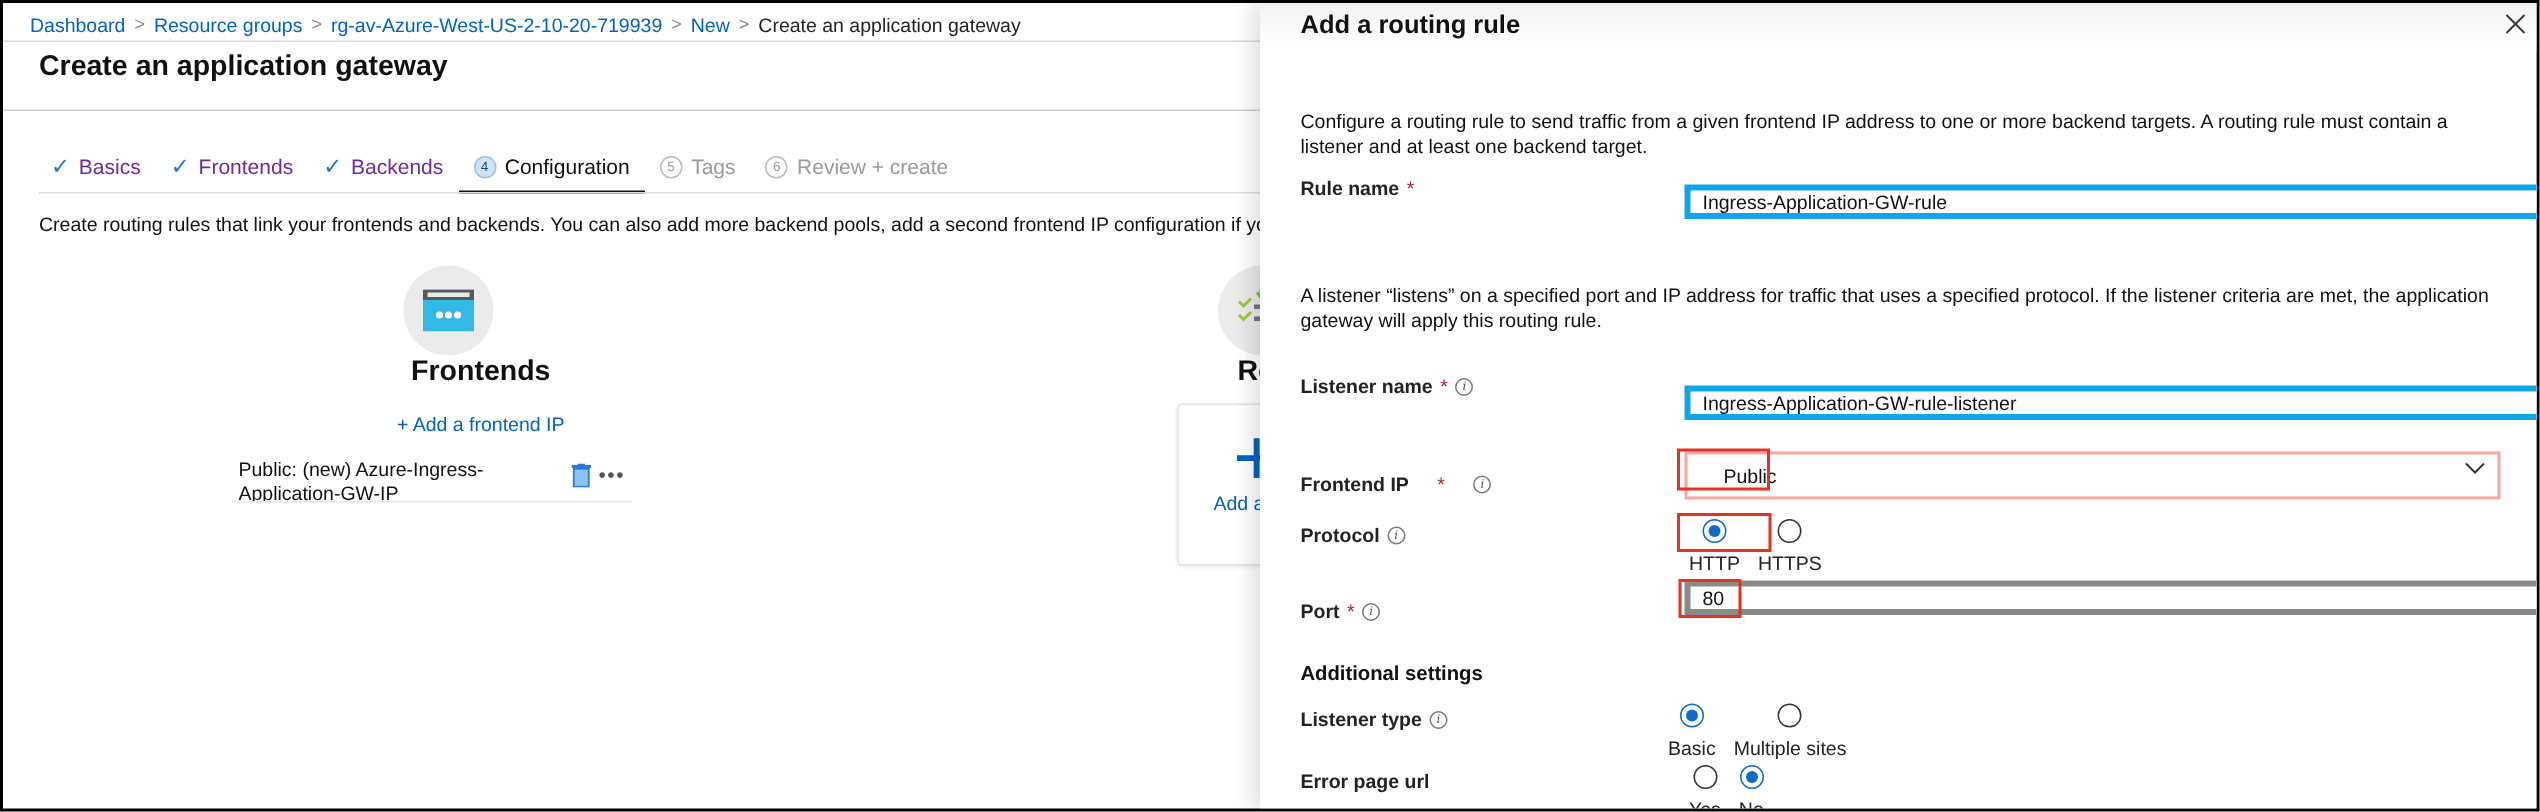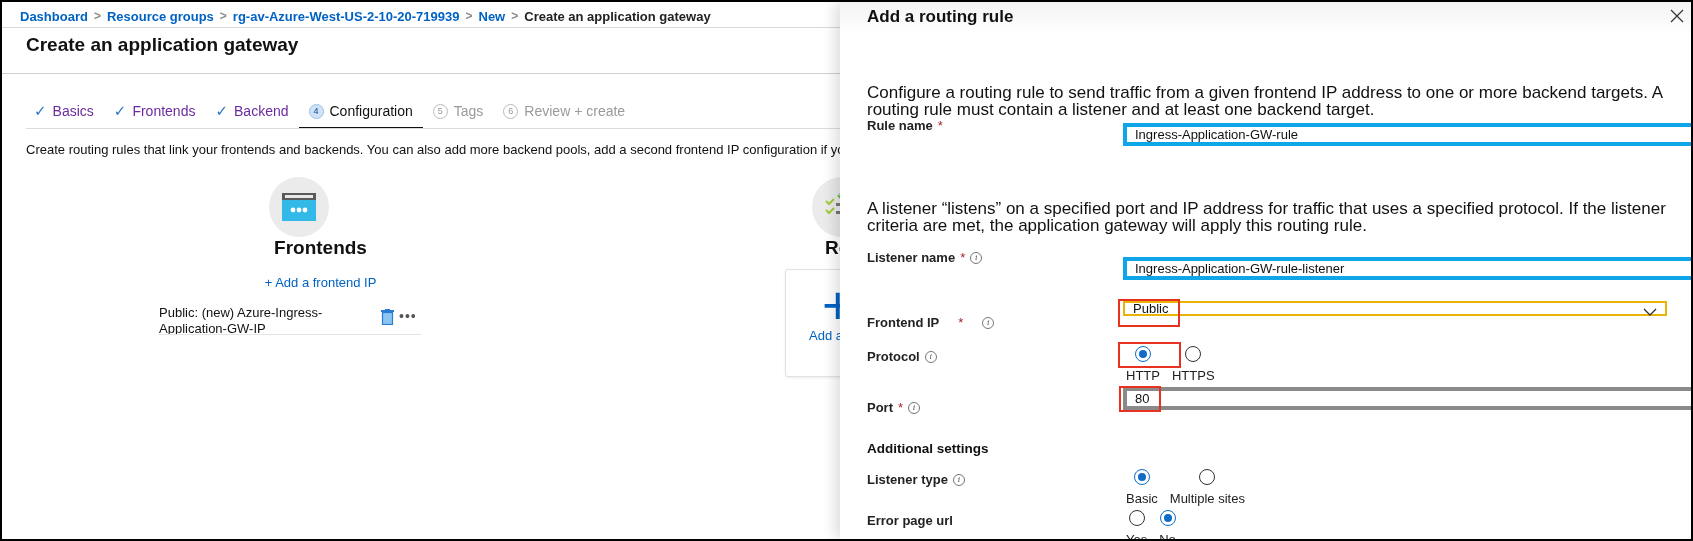--- a/index.html
+++ b/index.html
@@ -8,21 +8,21 @@
     font-family: "Liberation Sans", "DejaVu Sans", sans-serif;
     color: #000;
     position: relative;
     border: 2px solid #000;
   }
   .link { color: #0062c4; }
   
   .page { position: absolute; left: 0; top: 0; width: 1689px; height: 537px; }
   .breadcrumb {
     position: absolute; left: 18px; top: 4px; height: 20px;
-    font-size: 13px; display: flex; align-items: center; gap: 6px; white-space: nowrap; font-weight: bold;
+    font-size: 13px; display: flex; align-items: center; gap: 6px; white-space: nowrap;
   }
   .breadcrumb .sep { color: #8a8a8a; font-size: 12px; }
   .breadcrumb .crumb { color: #0062c4; cursor: pointer; }
   .breadcrumb .current { color: #222; }
   .topline { position: absolute; left: 0; top: 25px; width: 1689px; height: 1px; background: #d8d8d8; }
   .page-title {
     position: absolute; left: 24px; top: 32px; font-size: 19px; font-weight: 600; color: #111;
   }
   .titleline { position: absolute; left: 0; top: 71px; width: 1689px; height: 1px; background: #d0d0d0; }
 
@@ -92,38 +92,38 @@
     position: absolute; left: 838px; top: 0; width: 851px; height: 537px; background: #fff;
     box-shadow: -6px 0 12px rgba(0,0,0,0.12);
   }
   .panel-header {
     position: absolute; left: 0; top: 0; width: 851px; height: 32px;
     background: linear-gradient(#f3f3f3, #fff);
   }
   .panel-title { position: absolute; left: 27px; top: 5px; font-size: 17px; font-weight: 600; color: #111; }
   .close-btn { position: absolute; right: 6px; top: 6px; width: 16px; height: 16px; cursor: pointer; }
   .panel-desc {
-    position: absolute; left: 27px; top: 70px; width: 800px; font-size: 17px; line-height: 17px; color: #111; margin-top: 12px;
+    position: absolute; left: 27px; top: 70px; width: 800px; font-size: 13px; line-height: 17px; color: #111;
   }
   .field-label { position: absolute; left: 27px; font-size: 13px; font-weight: 600; color: #222; display: flex; align-items: center; gap: 5px; white-space: nowrap; }
   .req { color: #a4262c; font-weight: 400; }
   .info-icon {
     width: 12px; height: 12px; border: 1px solid #777; border-radius: 50%;
     font-size: 8px; color: #555; display: inline-flex; align-items: center; justify-content: center; font-weight: 400;
     font-family: "DejaVu Serif", serif; font-style: italic; cursor: pointer;
   }
   .input {
     position: absolute; left: 283px; width: 651px; height: 23px; border: 4px solid #0ea5e9;
     font-size: 13px; color: #111; padding-left: 8px; display: flex; align-items: center; background: #fff;
   }
   .input.grey { border-color: #8a8a8a; }
   .input .ok { position: absolute; right: 6px; top: 2px; color: #5db35d; font-size: 13px; }
   .select {
-    position: absolute; left: 283px; width: 544px; height: 15px; border: 2px solid #eab308;
-    font-size: 13px; color: #111; padding-left: 8px; display: flex; align-items: center; background: #fff; cursor: pointer;
+    position: absolute; left: 283px; width: 544px; height: 32px; border: 2px solid #fca5a5;
+    font-size: 13px; color: #111; padding-left: 24px; display: flex; align-items: center; background: #fff; cursor: pointer;
   }
   .select .chev { position: absolute; right: 8px; top: 2px; }
 
   .subtabs { position: absolute; left: 27px; top: 160px; width: 800px; height: 28px; border-bottom: 1px solid #ddd; font-size: 13px; }
   .subtab { position: absolute; top: 2px; height: 26px; cursor: pointer; white-space: nowrap; }
   .subtab.active { left: 0; color: #6b2b9e; border-bottom: 2px solid #6b2b9e; padding: 0 8px 0 9px; }
   .subtab.other { left: 79px; color: #0062c4; }
   .subtab .req { color: #a4262c; }
 
   .radio-group { position: absolute; left: 283px; display: flex; align-items: center; font-size: 13px; color: #222; gap: 6px; }
@@ -159,21 +159,21 @@
     <div class="wtab done">
       <span class="check">✓</span>
       <span>Basics</span>
     </div>
     <div class="wtab done">
       <span class="check">✓</span>
       <span>Frontends</span>
     </div>
     <div class="wtab done">
       <span class="check">✓</span>
-      <span>Backend</span>
+      <span>Backends</span>
     </div>
     <div class="wtab active">
       <span class="stepnum">4</span>
       <span>Configuration</span>
     </div>
     <div class="wtab disabled">
       <span class="stepnum">5</span>
       <span>Tags</span>
     </div>
     <div class="wtab disabled">
@@ -304,21 +304,21 @@
     <span class="ok">✓</span>
   </div>
   <div class="hl" style="left:279px; top:384px; width:42px; height:26px;"></div>
 
   <div class="section-h" style="top:439px;">Additional settings</div>
 
   <div class="field-label" style="top:470px;">
     <span>Listener type</span>
     <span class="info-icon">i</span>
   </div>
-  <div class="radio-group" style="top:467px; left:286px;">
+  <div class="radio-group" style="top:467px; left:272px;">
     <span class="radio on">
       <span class="dot"></span>
       <span>Basic</span>
     </span>
     <span class="radio">
       <span class="dot"></span>
       <span>Multiple sites</span>
     </span>
   </div>
 

